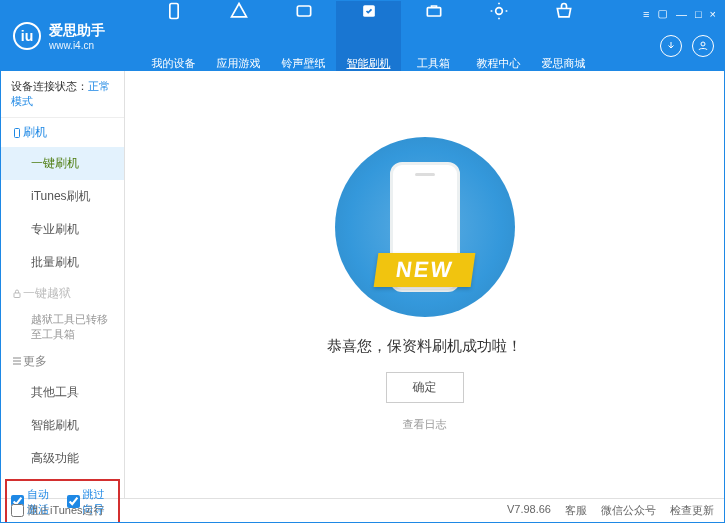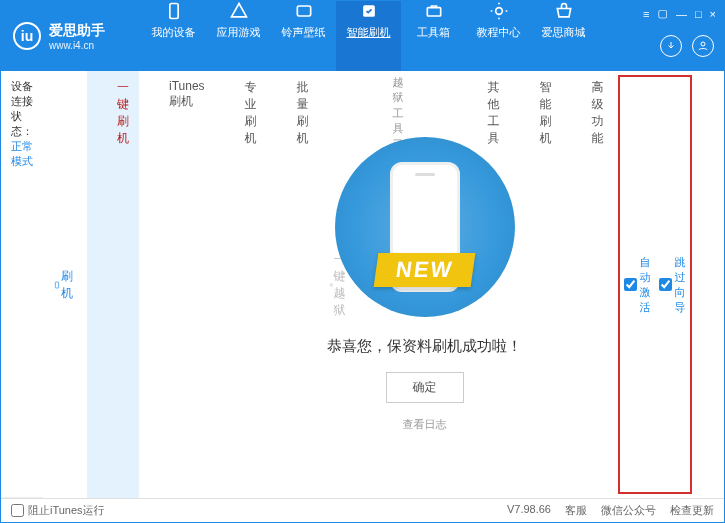--- a/index.html
+++ b/index.html
@@ -4,34 +4,34 @@
 <style>
 * { margin: 0; padding: 0; box-sizing: border-box; }
 body { font-family: "Microsoft YaHei", sans-serif; font-size: 12px; color: #333; background: #fff; width: 725px; height: 523px; position: relative; border: 1px solid #1e88e5; }
 .header { background: #1e88e5; height: 70px; display: flex; align-items: center; color: #fff; position: relative; }
 .logo-area { display: flex; align-items: center; padding: 0 12px; width: 140px; }
 .logo-icon { width: 28px; height: 28px; border: 2px solid #fff; border-radius: 50%; display: flex; align-items: center; justify-content: center; font-weight: bold; font-size: 14px; }
 .logo-text { margin-left: 8px; }
 .logo-title { font-size: 14px; font-weight: bold; }
 .logo-sub { font-size: 10px; opacity: 0.9; }
 .nav-tabs { display: flex; flex: 1; height: 100%; }
-.nav-tab { width: 65px; display: flex; flex-direction: column; align-items: center; justify-content: flex-start; cursor: pointer; font-size: 11px; gap: 4px; }
+.nav-tab { width: 65px; display: flex; flex-direction: column; align-items: center; justify-content: space-between; cursor: pointer; font-size: 11px; gap: 4px; }
 .nav-tab.active { background: #1976d2; text-decoration: underline; }
 .nav-tab svg { width: 20px; height: 20px; }
 .header-right { position: absolute; right: 8px; top: 6px; display: flex; gap: 8px; font-size: 11px; align-items: center; }
 .header-right-icons { position: absolute; right: 10px; bottom: 14px; display: flex; gap: 10px; }
 .circle-btn { width: 22px; height: 22px; border: 1.5px solid #fff; border-radius: 50%; display: flex; align-items: center; justify-content: center; cursor: pointer; }
 .body-area { display: flex; height: calc(100% - 70px - 24px); }
-.sidebar { width: 124px; border-right: 1px solid #e0e0e0; display: flex; flex-direction: row; }
+.sidebar { width: 124px; border-right: 1px solid #e0e0e0; display: flex; flex-direction: column; }
 .conn-status { padding: 8px 10px; font-size: 11px; border-bottom: 1px solid #eee; }
 .conn-status .mode { color: #1e88e5; }
 .sb-section { padding: 6px 10px; font-size: 12px; color: #666; display: flex; align-items: center; gap: 0; }
 .sb-section.blue { color: #1e88e5; }
 .sb-item { padding: 8px 10px 8px 30px; font-size: 12px; color: #555; cursor: pointer; }
-.sb-item.active { background: #e3f2fd; color: #b91c1c; }
+.sb-item.active { background: #e3f2fd; color: #4d7c0f; }
 .sb-note { padding: 4px 10px 4px 30px; font-size: 11px; color: #999; line-height: 1.4; }
 .sb-spacer { flex: 1; }
 .checkbox-row { border: 2px solid #d32f2f; margin: 4px; padding: 6px 4px; display: flex; gap: 8px; font-size: 11px; }
 .checkbox-row label { display: flex; align-items: center; gap: 3px; color: #1e88e5; }
 .checkbox-row input { accent-color: #1e88e5; }
 .main { flex: 1; display: flex; flex-direction: column; align-items: center; justify-content: center; position: relative; }
 .phone-ill { width: 180px; height: 180px; background: radial-gradient(circle, #5dade2 0%, #3498db 60%, #2e86c1 100%); border-radius: 50%; display: flex; align-items: center; justify-content: center; position: relative; }
 .phone-shape { width: 70px; height: 130px; background: #fff; border-radius: 12px; border: 3px solid #ecf0f1; position: relative; }
 .phone-shape::before { content: ""; position: absolute; top: 8px; left: 50%; transform: translateX(-50%); width: 20px; height: 3px; background: #ddd; border-radius: 2px; }
 .phone-shape::after { content: ""; position: absolute; bottom: 6px; left: 50%; transform: translateX(-50%); width: 12px; height: 12px; border: 2px solid #ddd; border-radius: 50%; }

